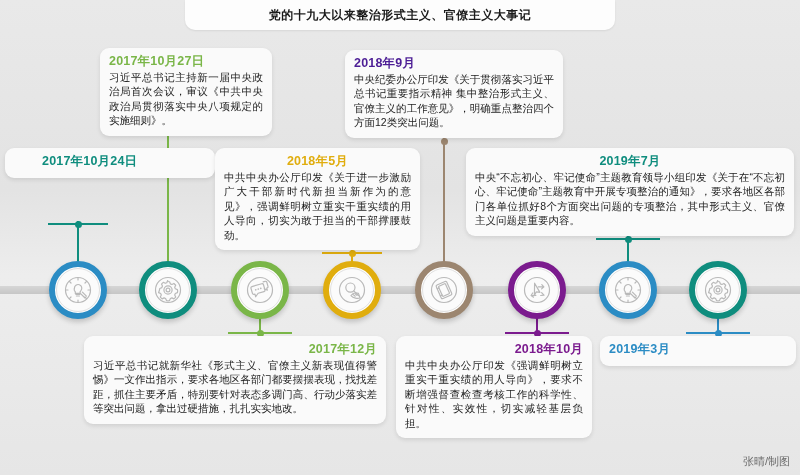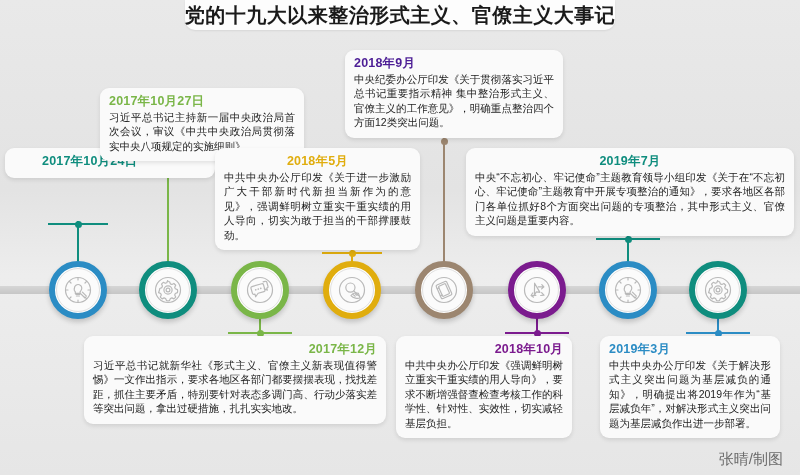--- a/index.html
+++ b/index.html
@@ -13,21 +13,21 @@
   
   .title-wrap {
     position: absolute; left: 50%; transform: translateX(-50%);
     top: 0; width: 430px; height: 30px;
     background: #fdfdfd;
     border-radius: 0 0 10px 10px;
     display: flex; align-items: center; justify-content: center;
     box-shadow: 0 1px 2px rgba(0,0,0,.08);
   }
   .title-wrap .title {
-    font-size: 20px; font-weight: bold; color: #1a1a1a;
+    font-size: 12px; font-weight: bold; color: #1a1a1a;
     letter-spacing: .5px; white-space: nowrap;
   }
 
   
   .rail {
     position: absolute; left: 0; top: 286px; width: 800px; height: 8px;
     background: linear-gradient(180deg,#d6d6d6,#c6c6c6);
   }
 
   
@@ -67,22 +67,22 @@
   }
   .card .body {
     font-size: 10.5px; line-height: 14.4px; color: #1d1d1d;
     text-align: justify; text-justify: inter-ideograph;
   }
   .date-right { text-align: right; }
   .date-left  { text-align: left; }
 
   
   .credit {
-    position: absolute; right: 17px; bottom: 6px;
-    font-size: 15px; color: #6b6b6b;
+    position: absolute; right: 10px; bottom: 6px;
+    font-size: 11px; color: #6b6b6b;
   }
 </style>
 </head>
 <body>
 
 <div class="title-wrap">
   <div class="title">党的十九大以来整治形式主义、官僚主义大事记</div>
 </div>
 
 <div class="rail"></div>
@@ -209,43 +209,42 @@
       <circle cx="15" cy="15" r="1.9" stroke="#b9b9b9" stroke-width="1.2" fill="none" stroke-linecap="round" stroke-linejoin="round"></circle>
     </svg>
       </div>
     </div>
   </div>
 
 <div id="cards">
     <div class="card" style="left: 5px; top: 148px; width: 210px; padding-left: 37px;">
       <div class="date date-left" style="color: rgb(15, 141, 126);">2017年10月24日</div>
     </div>
-    <div class="card" style="left: 100px; top: 48px; width: 204px; margin-top: 40px;">
+    <div class="card" style="left: 100px; top: 48px; width: 172px;">
       <div class="date date-left" style="color: rgb(122, 182, 72);">2017年10月27日</div>
       <div class="body">习近平总书记主持新一届中央政治局首次会议，审议《中共中央政治局贯彻落实中央八项规定的实施细则》。</div>
     </div>
     <div class="card" style="left: 215px; top: 148px; width: 205px;">
       <div class="date date-right" style="color: rgb(224, 173, 14); text-align: center;">2018年5月</div>
       <div class="body">中共中央办公厅印发《关于进一步激励广大干部新时代新担当新作为的意见》，强调鲜明树立重实干重实绩的用人导向，切实为敢于担当的干部撑腰鼓劲。</div>
     </div>
     <div class="card" style="left: 345px; top: 50px; width: 218px;">
       <div class="date date-left" style="color: #4c1d95;">2018年9月</div>
       <div class="body">中央纪委办公厅印发《关于贯彻落实习近平总书记重要指示精神 集中整治形式主义、官僚主义的工作意见》，明确重点整治四个方面12类突出问题。</div>
     </div>
     <div class="card" style="left: 466px; top: 148px; width: 328px;">
       <div class="date date-right" style="color: rgb(15, 141, 126); text-align: center;">2019年7月</div>
       <div class="body">中央“不忘初心、牢记使命”主题教育领导小组印发《关于在“不忘初心、牢记使命”主题教育中开展专项整治的通知》，要求各地区各部门各单位抓好8个方面突出问题的专项整治，其中形式主义、官僚主义问题是重要内容。</div>
     </div>
     <div class="card" style="left: 84px; top: 336px; width: 302px;">
       <div class="date date-right" style="color: rgb(122, 182, 72);">2017年12月</div>
       <div class="body">习近平总书记就新华社《形式主义、官僚主义新表现值得警惕》一文作出指示，要求各地区各部门都要摆摆表现，找找差距，抓住主要矛盾，特别要针对表态多调门高、行动少落实差等突出问题，拿出过硬措施，扎扎实实地改。</div>
     </div>
-    <div class="card" style="left: 396px; top: 336px; width: 176px;">
+    <div class="card" style="left: 396px; top: 336px; width: 196px;">
       <div class="date date-right" style="color: rgb(123, 27, 142);">2018年10月</div>
       <div class="body">中共中央办公厅印发《强调鲜明树立重实干重实绩的用人导向》，要求不断增强督查检查考核工作的科学性、针对性、实效性，切实减轻基层负担。</div>
     </div>
-    <div class="card" style="left: 600px; top: 336px; width: 180px;">
+    <div class="card" style="left: 600px; top: 336px; width: 196px;">
       <div class="date date-left" style="color: rgb(43, 140, 196);">2019年3月</div>
-      <div class="body">中共中央办公厅印发《关于解决形式主义突出问题为基层减负的通知》，明确提出将2019年作为“基层减负年”，对解决形式主义突出问题为基层减负作出进一步部署。</div>
     </div>
   </div>
 
 <div class="credit">张晴/制图</div>
 
 </body></html>

